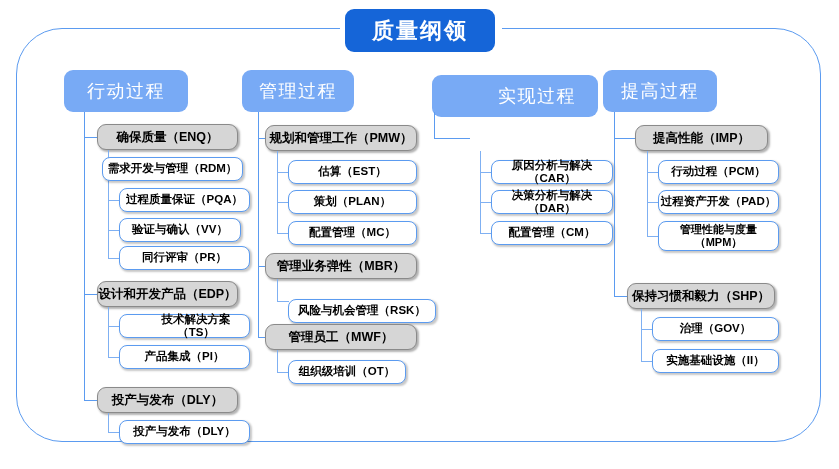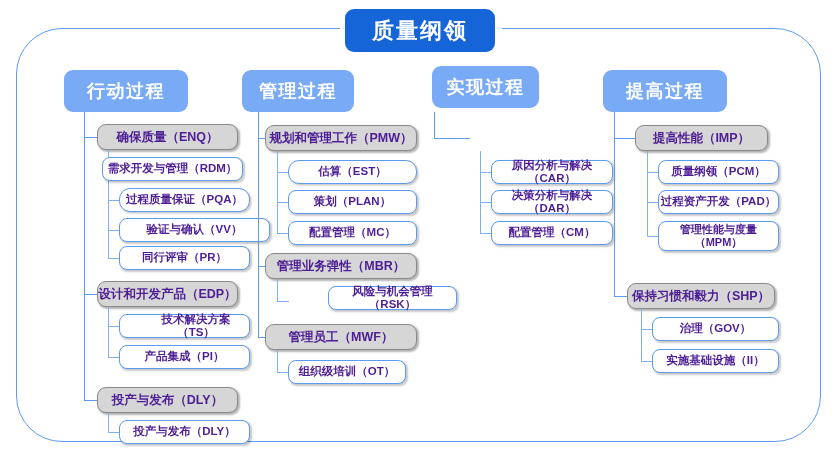--- a/index.html
+++ b/index.html
@@ -43,32 +43,32 @@
   }
 
   
   .col-head{
     position:absolute;
     height:42px;
     background:#78aaf5;
     border-radius:9px;
     display:flex;align-items:center;justify-content:center;
     color:#ffffff;
-    font-size:18px;font-weight:bold;
+    font-size:18px;font-weight:normal;
     letter-spacing:1.5px;
   }
 
   
   .node{
     position:absolute;
     box-sizing:border-box;
     display:flex;align-items:center;justify-content:center;
     text-align:center;
     line-height:1.15;
-    color:#4c1d95;
+    color:#000000;
   }
   .n1{
     background:#d6d6d6;
     border:1.4px solid #8a8a8a;
     border-radius:9px;
     font-size:12.5px;font-weight:bold;
     box-shadow:1.5px 1.5px 2px rgba(0,0,0,.30);
   }
   .n2{
     background:#ffffff;
@@ -102,22 +102,22 @@
   <div class="ln lnh" style="left:84px;top:294px;width:14px;"></div>
   <div class="ln lnh" style="left:84px;top:400px;width:14px;"></div>
 
   <div class="node n1" style="left:97px;top:124px;width:141px;height:26px;">确保质量（ENQ）</div>
   <div class="ln lnv ln2" style="left:108px;top:150px;height:108px;"></div>
   <div class="ln lnh ln2" style="left:108px;top:169px;width:12px;"></div>
   <div class="ln lnh ln2" style="left:108px;top:200px;width:12px;"></div>
   <div class="ln lnh ln2" style="left:108px;top:230px;width:12px;"></div>
   <div class="ln lnh ln2" style="left:108px;top:258px;width:12px;"></div>
   <div class="node n2" style="left:102px;top:157px;width:141px;height:24px;">需求开发与管理（RDM）</div>
-  <div class="node n2" style="left:119px;top:188px;width:131px;height:24px;border-radius:11px;">过程质量保证（PQA）</div>
-  <div class="node n2" style="left:119px;top:218px;width:151px;height:24px;">验证与确认（VV）</div>
+  <div class="node n2" style="left:119px;top:188px;width:131px;height:24px;">过程质量保证（PQA）</div>
+  <div class="node n2" style="left:119px;top:218px;width:122px;height:24px;">验证与确认（VV）</div>
   <div class="node n2" style="left:119px;top:246px;width:131px;height:24px;">同行评审（PR）</div>
 
   <div class="node n1" style="left:97px;top:281px;width:141px;height:26px;">设计和开发产品（EDP）</div>
   <div class="ln lnv ln2" style="left:108px;top:307px;height:50px;"></div>
   <div class="ln lnh ln2" style="left:108px;top:326px;width:12px;"></div>
   <div class="ln lnh ln2" style="left:108px;top:357px;width:12px;"></div>
   <div class="node n2" style="left:119px;top:314px;width:131px;height:24px;padding-left:23px;">技术解决方案（TS）</div>
   <div class="node n2" style="left:119px;top:345px;width:131px;height:24px;">产品集成（PI）</div>
 
   <div class="node n1" style="left:97px;top:387px;width:141px;height:26px;">投产与发布（DLY）</div>
@@ -130,59 +130,59 @@
   <div class="ln lnv" style="left:258px;top:112px;height:226px;"></div>
   <div class="ln lnh" style="left:258px;top:138px;width:8px;"></div>
   <div class="ln lnh" style="left:258px;top:266px;width:8px;"></div>
   <div class="ln lnh" style="left:258px;top:337px;width:8px;"></div>
 
   <div class="node n1" style="left:265px;top:125px;width:152px;height:26px;">规划和管理工作（PMW）</div>
   <div class="ln lnv ln2" style="left:277px;top:151px;height:82px;"></div>
   <div class="ln lnh ln2" style="left:277px;top:172px;width:12px;"></div>
   <div class="ln lnh ln2" style="left:277px;top:202px;width:12px;"></div>
   <div class="ln lnh ln2" style="left:277px;top:233px;width:12px;"></div>
-  <div class="node n2" style="left:288px;top:160px;width:129px;height:24px;border-radius:11px;">估算（EST）</div>
+  <div class="node n2" style="left:288px;top:160px;width:129px;height:24px;">估算（EST）</div>
   <div class="node n2" style="left:288px;top:190px;width:129px;height:24px;">策划（PLAN）</div>
   <div class="node n2" style="left:288px;top:221px;width:129px;height:24px;">配置管理（MC）</div>
 
   <div class="node n1" style="left:265px;top:253px;width:152px;height:26px;">管理业务弹性（MBR）</div>
   <div class="ln lnv ln2" style="left:277px;top:279px;height:22px;"></div>
   <div class="ln lnh ln2" style="left:277px;top:301px;width:12px;"></div>
-  <div class="node n2" style="left:288px;top:286px;width:129px;height:24px;margin-left:40px;">风险与机会管理（RSK）</div>
+  <div class="node n2" style="left:288px;top:299px;width:148px;height:24px;">风险与机会管理（RSK）</div>
 
   <div class="node n1" style="left:265px;top:324px;width:152px;height:26px;">管理员工（MWF）</div>
   <div class="ln lnv ln2" style="left:277px;top:350px;height:22px;"></div>
   <div class="ln lnh ln2" style="left:277px;top:372px;width:12px;"></div>
   <div class="node n2" style="left:288px;top:360px;width:118px;height:24px;">组织级培训（OT）</div>
 
-  <div class="col-head" style="left:432px;top:66px;width:107px;">实现过程</div>
+  <div class="col-head" style="left:432px;top:75px;width:122px;padding-left:44px;">实现过程</div>
 
   <div class="ln lnv" style="left:434px;top:112px;height:26px;"></div>
   <div class="ln lnh" style="left:434px;top:138px;width:36px;"></div>
 
   <div class="ln lnv ln2" style="left:480px;top:151px;height:82px;"></div>
   <div class="ln lnh ln2" style="left:480px;top:172px;width:12px;"></div>
   <div class="ln lnh ln2" style="left:480px;top:202px;width:12px;"></div>
   <div class="ln lnh ln2" style="left:480px;top:233px;width:12px;"></div>
   <div class="node n2" style="left:491px;top:160px;width:122px;height:24px;">原因分析与解决（CAR）</div>
   <div class="node n2" style="left:491px;top:190px;width:122px;height:24px;">决策分析与解决（DAR）</div>
   <div class="node n2" style="left:491px;top:221px;width:122px;height:24px;">配置管理（CM）</div>
 
-  <div class="col-head" style="left:603px;top:70px;width:124px;">提高过程</div>
+  <div class="col-head" style="left:603px;top:70px;width:114px;">提高过程</div>
 
   <div class="ln lnv" style="left:614px;top:112px;height:185px;"></div>
   <div class="ln lnh" style="left:614px;top:138px;width:22px;"></div>
   <div class="ln lnh" style="left:614px;top:296px;width:14px;"></div>
 
   <div class="node n1" style="left:635px;top:125px;width:133px;height:26px;">提高性能（IMP）</div>
   <div class="ln lnv ln2" style="left:647px;top:151px;height:85px;"></div>
   <div class="ln lnh ln2" style="left:647px;top:172px;width:12px;"></div>
   <div class="ln lnh ln2" style="left:647px;top:202px;width:12px;"></div>
   <div class="ln lnh ln2" style="left:647px;top:236px;width:12px;"></div>
-  <div class="node n2" style="left:658px;top:160px;width:121px;height:24px;">质量纲领（PCM）</div>
+  <div class="node n2" style="left:658px;top:160px;width:121px;height:24px;">行动过程（PCM）</div>
   <div class="node n2" style="left:658px;top:221px;width:121px;height:30px;white-space:pre-line;font-size:11px;">管理性能与度量
 （MPM）</div>
   <div class="node n2" style="left:658px;top:190px;width:121px;height:24px;">过程资产开发（PAD）</div>
 
   <div class="node n1" style="left:627px;top:283px;width:148px;height:26px;">保持习惯和毅力（SHP）</div>
   <div class="ln lnv ln2" style="left:641px;top:309px;height:52px;"></div>
   <div class="ln lnh ln2" style="left:641px;top:329px;width:12px;"></div>
   <div class="ln lnh ln2" style="left:641px;top:361px;width:12px;"></div>
   <div class="node n2" style="left:652px;top:317px;width:127px;height:24px;">治理（GOV）</div>
   <div class="node n2" style="left:652px;top:349px;width:127px;height:24px;">实施基础设施（II）</div>

